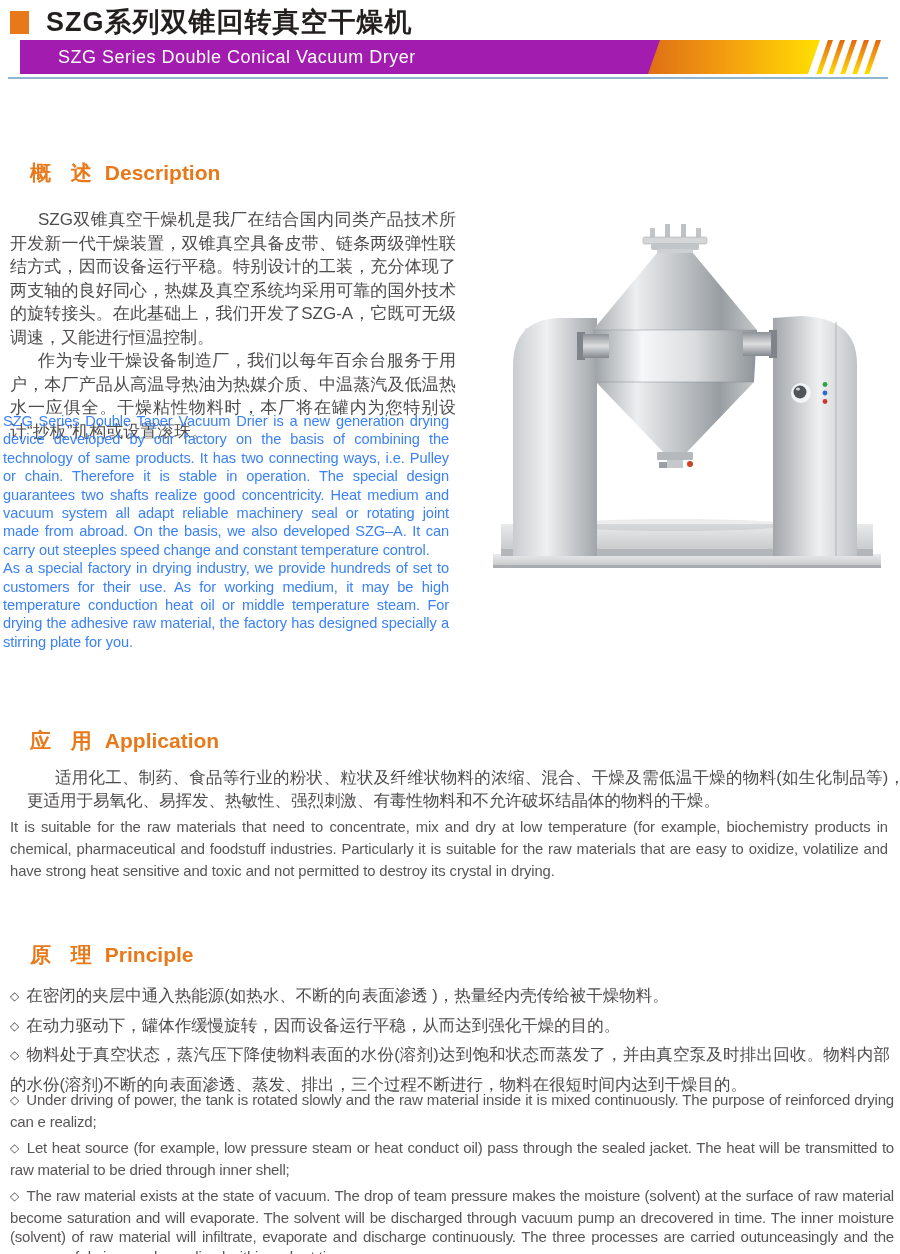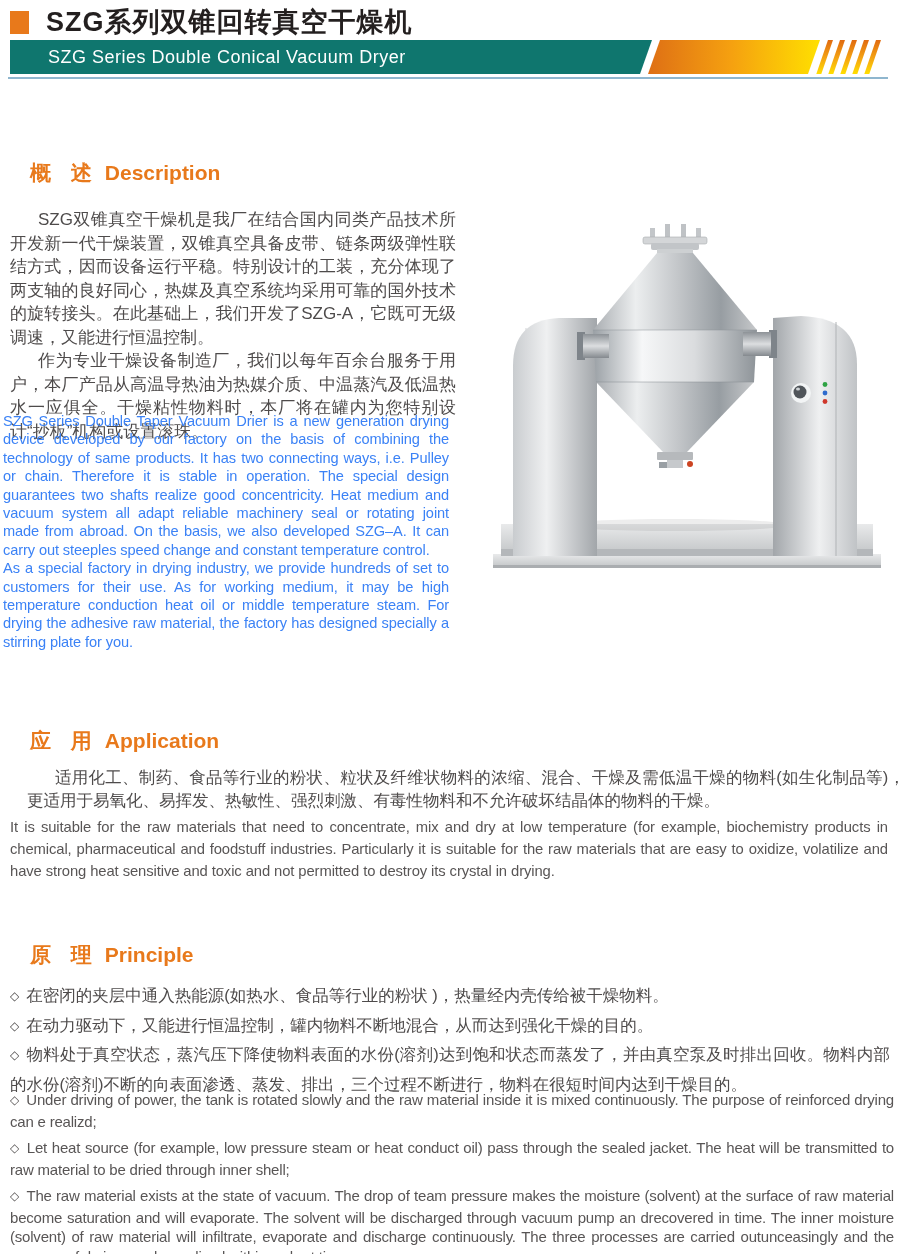--- a/index.html
+++ b/index.html
@@ -2,21 +2,21 @@
 <html><head>
 <meta charset="utf-8">
 <style>
   html,body{margin:0;padding:0;background:#ffffff;}
   .page{position:relative;width:900px;height:1254px;background:#ffffff;overflow:hidden;
         font-family:"Liberation Sans","DejaVu Sans",sans-serif;}
 
   
   .accent-square{position:absolute;left:10px;top:11px;width:19px;height:23px;background:#e8791b;}
   .title-cn{position:absolute;left:46px;top:4px;font-size:27px;font-weight:bold;color:#231f1f;letter-spacing:1px;white-space:nowrap;}
-  .banner{position:absolute;left:10px;top:40px;width:642px;height:34px;background:#0f766e;
+  .banner{position:absolute;left:20px;top:40px;width:642px;height:34px;background:#a21caf;
           clip-path:polygon(0 0,100% 0,calc(100% - 12px) 100%,0 100%);}
   .banner-text{position:absolute;left:38px;top:0;line-height:34px;font-size:18px;color:#fefefe;letter-spacing:.5px;white-space:nowrap;}
   .orange-band{position:absolute;left:648px;top:40px;width:172px;height:34px;
           background:linear-gradient(90deg,#de6f15 0%,#f5a010 48%,#ffe000 100%);
           clip-path:polygon(12px 0,100% 0,calc(100% - 12px) 100%,0 100%);}
   .stripe{position:absolute;top:40px;width:5px;height:34px;transform:skewX(-19deg);transform-origin:top left;
           background:linear-gradient(180deg,#e06a10 0%,#f5a512 55%,#ffdf00 100%);}
   .s1{left:828px}.s2{left:840px}.s3{left:852px}.s4{left:864px}.s5{left:876px}
   .blue-line{position:absolute;left:8px;top:77px;width:880px;height:2px;background:#8fb6ce;}
 
@@ -179,22 +179,22 @@
     <p>适用化工、制药、食品等行业的粉状、粒状及纤维状物料的浓缩、混合、干燥及需低温干燥的物料(如生化制品等)，更适用于易氧化、易挥发、热敏性、强烈刺激、有毒性物料和不允许破坏结晶体的物料的干燥。</p>
   </div>
   <div class="app-en">
     <p>It is suitable for the raw materials that need to concentrate, mix and dry at low temperature (for example, biochemistry products in chemical, pharmaceutical and foodstuff industries. Particularly it is suitable for the raw materials that are easy to oxidize, volatilize and have strong heat sensitive and toxic and not permitted to destroy its crystal in drying.</p>
   </div>
 
   <div class="sec-head" style="top:941px;">
     <span class="cn">原 理</span><span class="en">Principle</span>
   </div>
   <div class="prin-cn">
-    <div class="bullet"><span class="dia">◇</span><span>在密闭的夹层中通入热能源(如热水、食品等行业的粉状 )，热量经内壳传给被干燥物料。</span></div>
-    <div class="bullet"><span class="dia">◇</span><span>在动力驱动下，又能进行恒温控制，罐内物料不断地混合，从而达到强化干燥的目的。</span></div>
+    <div class="bullet"><span class="dia">◇</span><span>在密闭的夹层中通入热能源(如热水、不断的向表面渗透 )，热量经内壳传给被干燥物料。</span></div>
+    <div class="bullet"><span class="dia">◇</span><span>在动力驱动下，罐体作缓慢旋转，因而设备运行平稳，从而达到强化干燥的目的。</span></div>
     <div class="bullet"><span class="dia">◇</span><span>物料处于真空状态，蒸汽压下降使物料表面的水份(溶剂)达到饱和状态而蒸发了，并由真空泵及时排出回收。物料内部的水份(溶剂)不断的向表面渗透、蒸发、排出，三个过程不断进行，物料在很短时间内达到干燥目的。</span></div>
   </div>
   <div class="prin-en">
     <div class="bullet"><span class="dia">◇</span><span>Under driving of power, the tank is rotated slowly and the raw material inside it is mixed continuously. The purpose of reinforced drying can e realizd;</span></div>
     <div class="bullet"><span class="dia">◇</span><span>Let heat source (for example, low pressure steam or heat conduct oil) pass through the sealed jacket. The heat will be transmitted to raw material to be dried through inner shell;</span></div>
     <div class="bullet"><span class="dia">◇</span><span>The raw material exists at the state of vacuum. The drop of team pressure makes the moisture (solvent) at the surface of raw material become saturation and will evaporate. The solvent will be discharged through vacuum pump an drecovered in time. The inner moisture (solvent) of raw material will infiltrate, evaporate and discharge continuously. The three processes are carried outunceasingly and the purpose of drying can be realized within a short time.</span></div>
   </div>
 
 </div>
 

